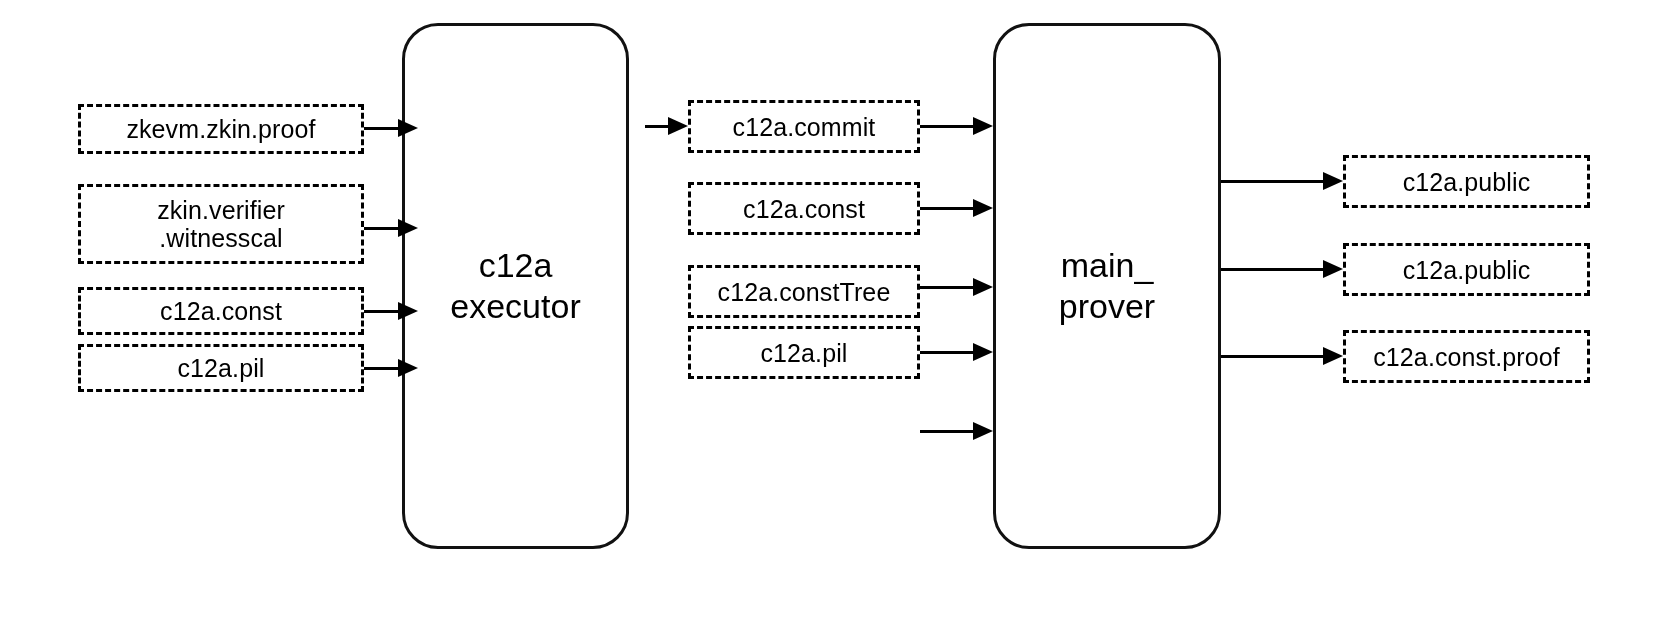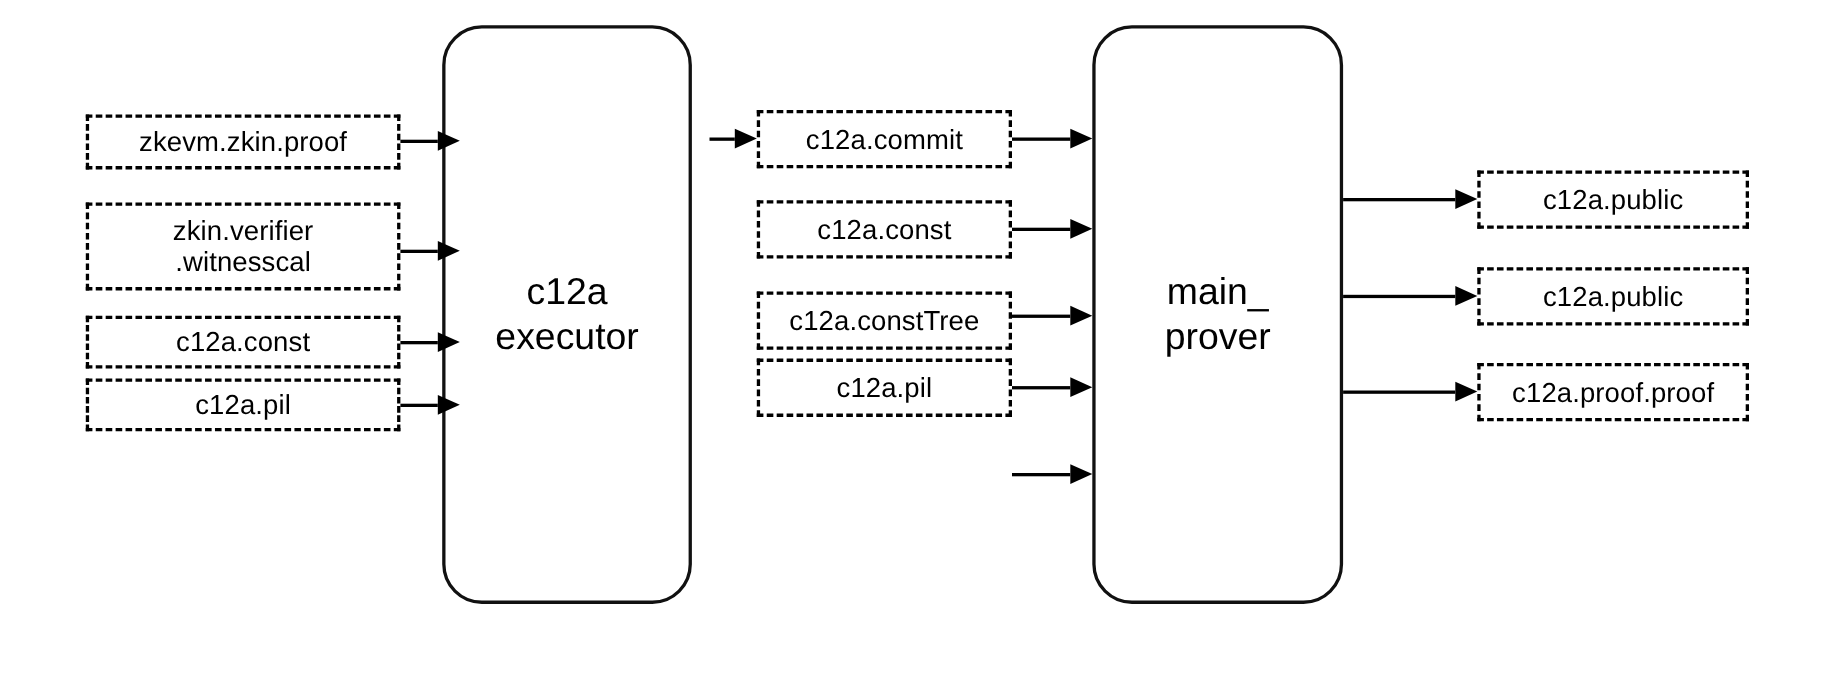--- a/index.html
+++ b/index.html
@@ -88,21 +88,21 @@
   <div class="artifact" style="left: 688px; top: 100px; width: 232px; height: 53px;">c12a.commit</div>
   <div class="artifact" style="left: 688px; top: 182px; width: 232px; height: 53px; text-align: right;">c12a.const</div>
   <div class="artifact" style="left: 688px; top: 265px; width: 232px; height: 53px;">c12a.constTree</div>
   <div class="artifact" style="left: 688px; top: 326px; width: 232px; height: 53px;">c12a.pil</div>
 
   <div class="process" style="left: 993px; top: 23px; width: 228px; height: 526px;">main_
 prover</div>
 
   <div class="artifact" style="left: 1343px; top: 155px; width: 247px; height: 53px;">c12a.public</div>
   <div class="artifact" style="left: 1343px; top: 243px; width: 247px; height: 53px;">c12a.public</div>
-  <div class="artifact" style="left: 1343px; top: 330px; width: 247px; height: 53px;">c12a.proof.proof</div>
+  <div class="artifact" style="left: 1343px; top: 330px; width: 247px; height: 53px;">c12a.const.proof</div>
 
   <div id="arrow-layer">
       <div class="arrow" style="left: 364px; top: 128px; width: 54px;">
         <div class="shaft" style="width: 34px;"></div>
         <div class="head" style="left: 34px;"></div>
       </div>
       <div class="arrow" style="left: 364px; top: 228px; width: 54px;">
         <div class="shaft" style="width: 34px;"></div>
         <div class="head" style="left: 34px;"></div>
       </div>

